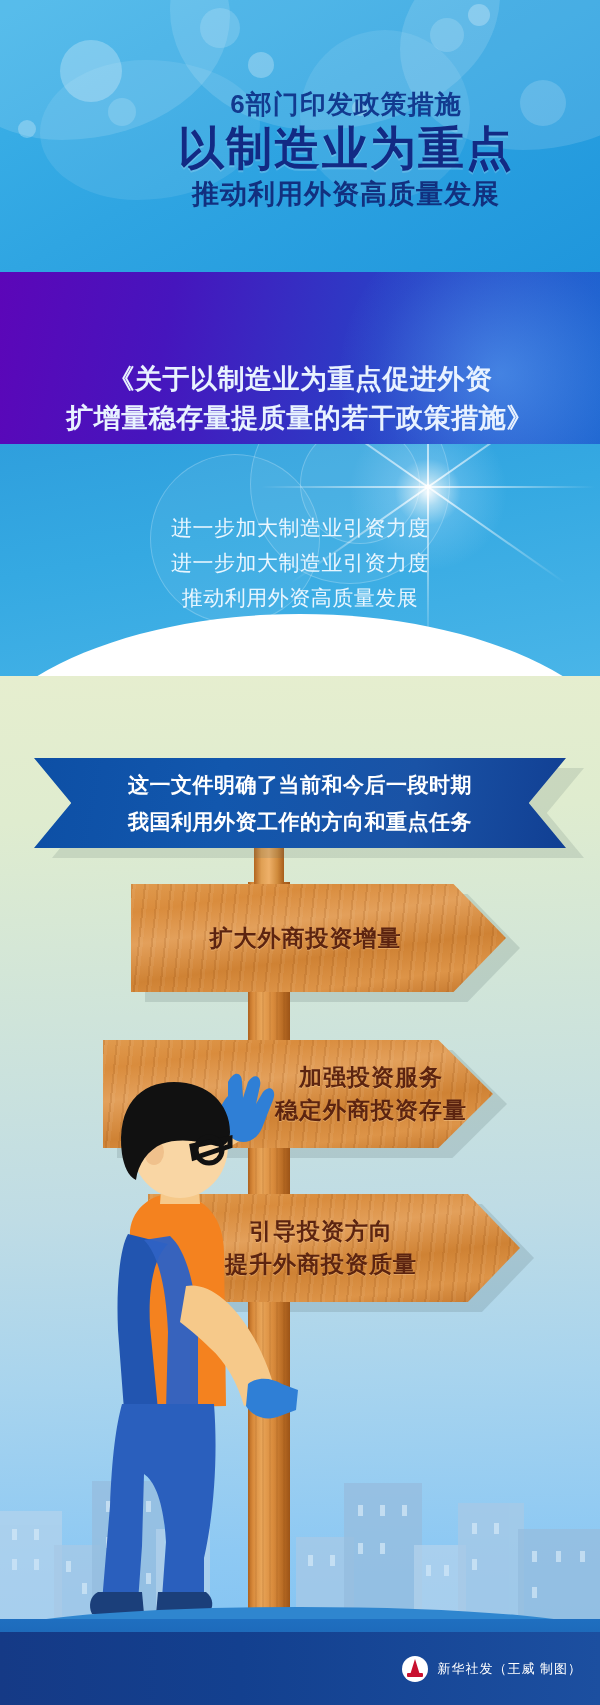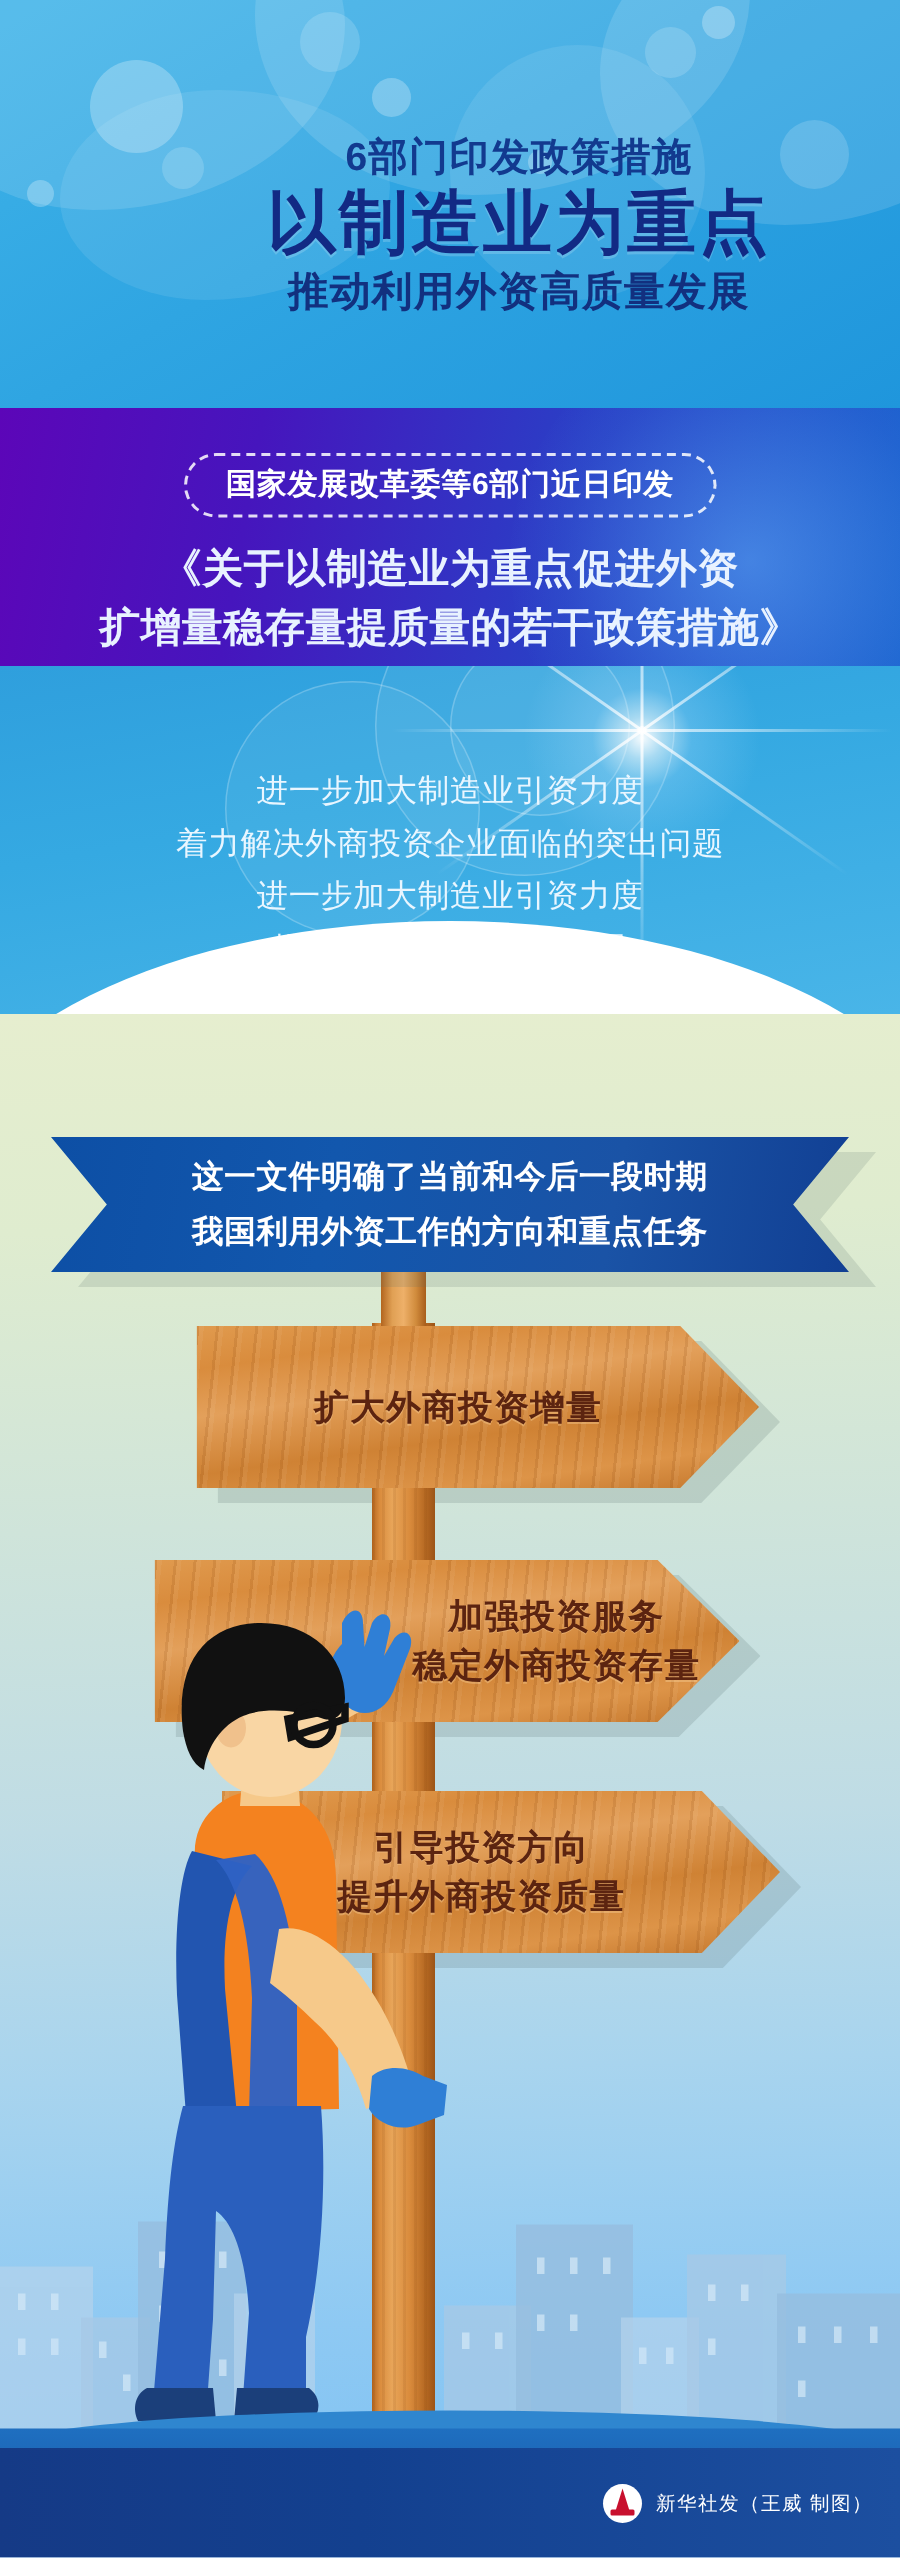--- a/index.html
+++ b/index.html
@@ -308,21 +308,20 @@
 
     <div class="hero-texts">
       <div class="hero-l1">6部门印发政策措施</div>
       <div class="hero-l2">以制造业为重点</div>
       <div class="hero-l3">推动利用外资高质量发展</div>
     </div>
   </div>
 
   <div class="purple">
     <div class="purple-glow"></div>
-    <div class="pill">国家发展改革委等6部门近日印发</div>
     <div class="doc-title">
       <div>《关于以制造业为重点促进外资</div>
       <div>扩增量稳存量提质量的若干政策措施》</div>
     </div>
   </div>
 
   <div class="bluelist">
     <div class="halo" style="left:250px; top:-60px; width:200px; height:200px;"></div>
     <div class="halo" style="left:300px; top:-20px; width:120px; height:120px;"></div>
     <div class="halo" style="left:150px; top:10px; width:170px; height:170px;"></div>
@@ -331,21 +330,20 @@
     <div class="ray" style="transform:rotate(35deg);"></div>
     <div class="ray" style="transform:rotate(-35deg);"></div>
     <div class="ray" style="transform:rotate(90deg);"></div>
     <div class="ray" style="transform:rotate(-90deg);"></div>
     <div class="ray" style="transform:rotate(145deg);"></div>
     <div class="ray" style="transform:rotate(-145deg);"></div>
     <div class="starburst"></div>
 
     <div class="list4">
       <div>进一步加大制造业引资力度</div>
-      <div>着力解决外商投资企业面临的突出问题</div>
       <div>进一步加大制造业引资力度</div>
       <div>推动利用外资高质量发展</div>
     </div>
     <div class="curve-white"></div>
   </div>
 
   <div class="scene">
 
     <div class="city">
       <div class="bldg b3" style="left:0px; width:62px; height:130px;">

